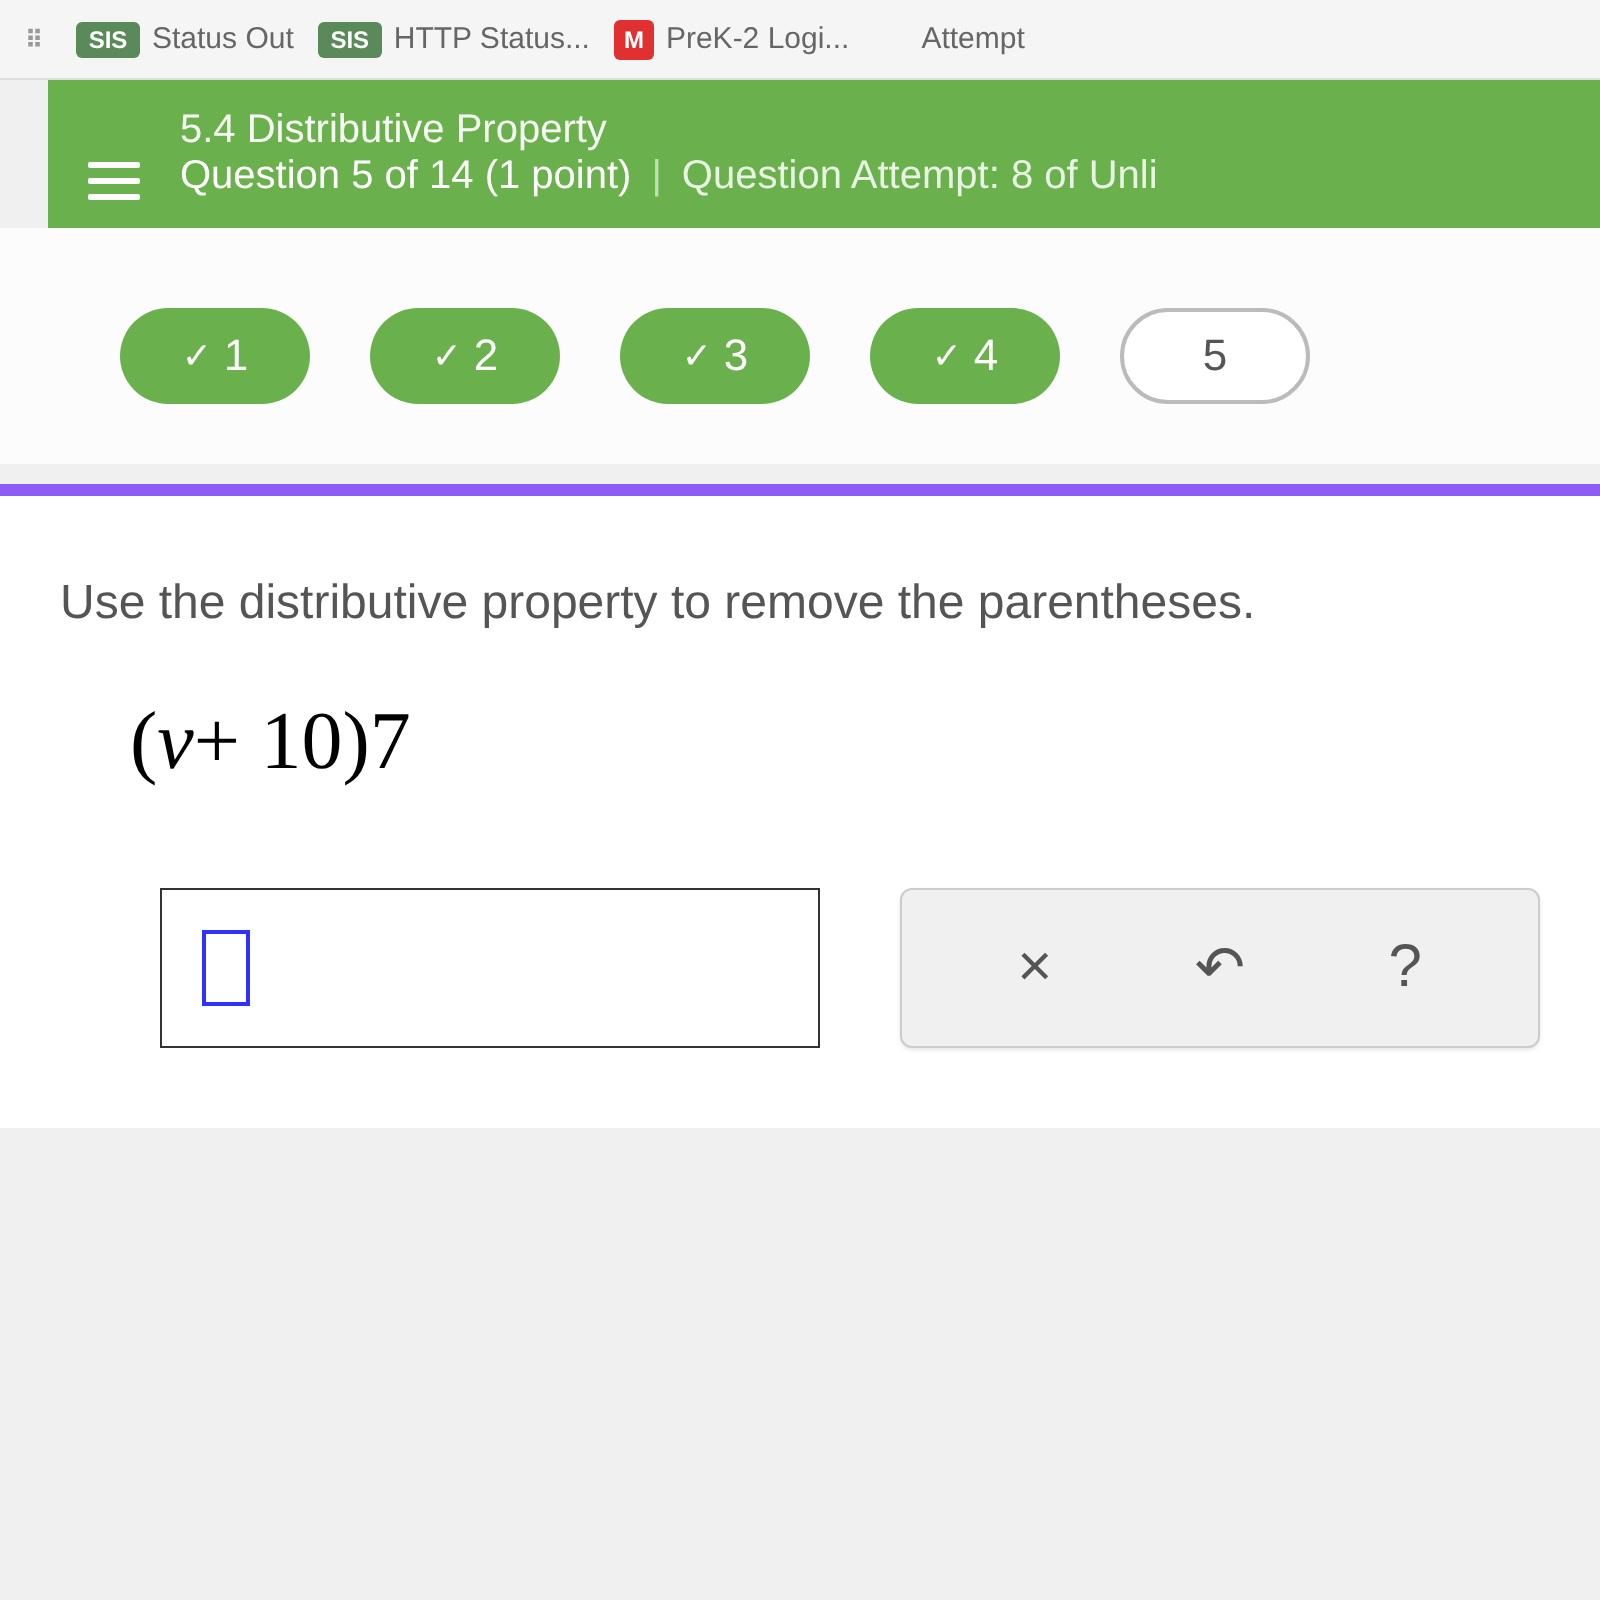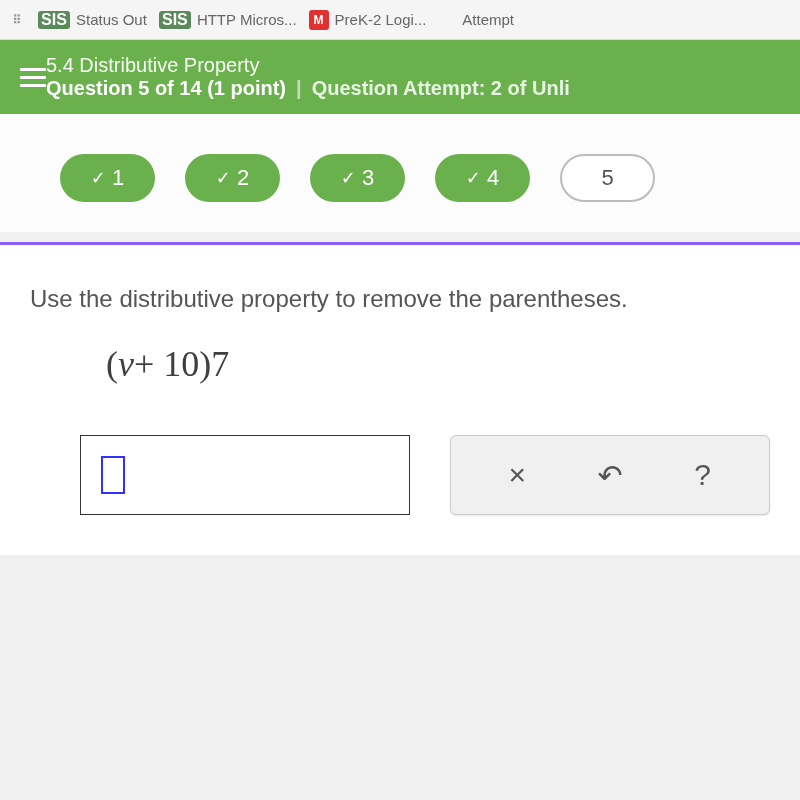--- a/index.html
+++ b/index.html
@@ -30,54 +30,56 @@
     .bookmark-icon {
       width: 18px;
       height: 18px;
       display: flex;
       align-items: center;
       justify-content: center;
       font-size: 12px;
       font-weight: bold;
     }
     .icon-dots { color: #999; }
-    .icon-sis { background: #5a8a5a; color: #fff; border-radius: 3px; font-size: 16px; padding: 2px 16px; }
+    .icon-sis { background: #5a8a5a; color: #fff; border-radius: 3px; font-size: 12px; padding: 2px 16px; }
     .icon-m { background: #e03030; color: #fff; border-radius: 3px; width: 20px; height: 20px; }
     .icon-ms {
       display: grid;
       grid-template-columns: 8px 8px;
       grid-template-rows: 8px 8px;
       gap: 1px;
     }
     .icon-ms span:nth-child(1){ background:#f25022; }
     .icon-ms span:nth-child(2){ background:#7fba00; }
     .icon-ms span:nth-child(3){ background:#00a4ef; }
     .icon-ms span:nth-child(4){ background:#ffb900; }
     .green-header {
       background: #6ab04c;
       color: #fff;
       display: flex;
-      align-items: center;
+      align-items: flex-end;
       padding: 14px 20px;
+      gap: 20px;
+      margin-left: 24px;
     }
     .hamburger {
       display: flex;
       flex-direction: column;
       gap: 5px;
       cursor: pointer;
     }
     .hamburger span {
       width: 26px;
       height: 3px;
       background: #fff;
       border-radius: 1px;
     }
     .header-text { flex: 1; }
     .header-title { font-size: 20px; font-weight: 500; opacity: 0.95; }
-    .header-sub { font-size: 20px; font-weight: 700; display: flex; gap: 10px; align-items: center; }
+    .header-sub { font-size: 20px; font-weight: 400; display: flex; gap: 10px; align-items: center; }
     .header-sub .divider { color: rgba(255,255,255,0.6); }
     .attempt { color: rgba(255,255,255,0.85); }
     .progress-row {
       display: flex;
       gap: 30px;
       padding: 40px 40px 30px 60px;
       background: #fcfcfc;
     }
     .pill {
       display: flex;
@@ -97,34 +99,34 @@
     .pill.current {
       background: #fff;
       color: #555;
       border: 2px solid #bbb;
     }
     .check { font-size: 18px; }
     .content {
       background: #fff;
       margin-top: 10px;
       padding: 40px 30px;
-      border-top: 3px solid #8b5cf6;
+      border-top: 6px solid #8b5cf6;
     }
     .prompt {
       font-size: 24px;
       color: #555;
       margin-bottom: 30px;
     }
     .expression {
-      font-size: 36px;
+      font-size: 41px;
       font-family: 'Times New Roman', serif;
       font-style: italic;
-      margin-left: 76px;
+      margin-left: 35px;
       margin-bottom: 50px;
-      color: #404040;
+      color: #000000;
     }
     .expression .num { font-style: normal; }
     .answer-row {
       display: flex;
       gap: 40px;
       align-items: stretch;
       margin-left: 50px;
     }
     .answer-box {
       width: 330px;
@@ -166,21 +168,21 @@
 <div class="bookmark-bar">
   <div class="bookmark-item">
     <span class="bookmark-icon icon-dots">⠿</span>
   </div>
   <div class="bookmark-item">
     <span class="bookmark-icon icon-sis">SIS</span>
     <span>Status Out</span>
   </div>
   <div class="bookmark-item">
     <span class="bookmark-icon icon-sis">SIS</span>
-    <span>HTTP Micros...</span>
+    <span>HTTP Status...</span>
   </div>
   <div class="bookmark-item">
     <span class="bookmark-icon icon-m">M</span>
     <span>PreK-2 Logi...</span>
   </div>
   <div class="bookmark-item">
     <span class="bookmark-icon icon-ms">
         <span></span>
         <span></span>
         <span></span>
@@ -194,21 +196,21 @@
   <div class="hamburger">
     <span></span>
       <span></span>
       <span></span>
   </div>
   <div class="header-text">
     <div class="header-title">5.4 Distributive Property</div>
     <div class="header-sub">
       <span>Question 5 of 14 (1 point)</span>
       <span class="divider">|</span>
-      <span class="attempt">Question Attempt: 2 of Unli</span>
+      <span class="attempt">Question Attempt: 8 of Unli</span>
     </div>
   </div>
 </div>
 
 <div class="progress-row">
   <div class="pill done">
     <span class="check">✓</span>
     <span>1</span>
   </div>
   <div class="pill done">

